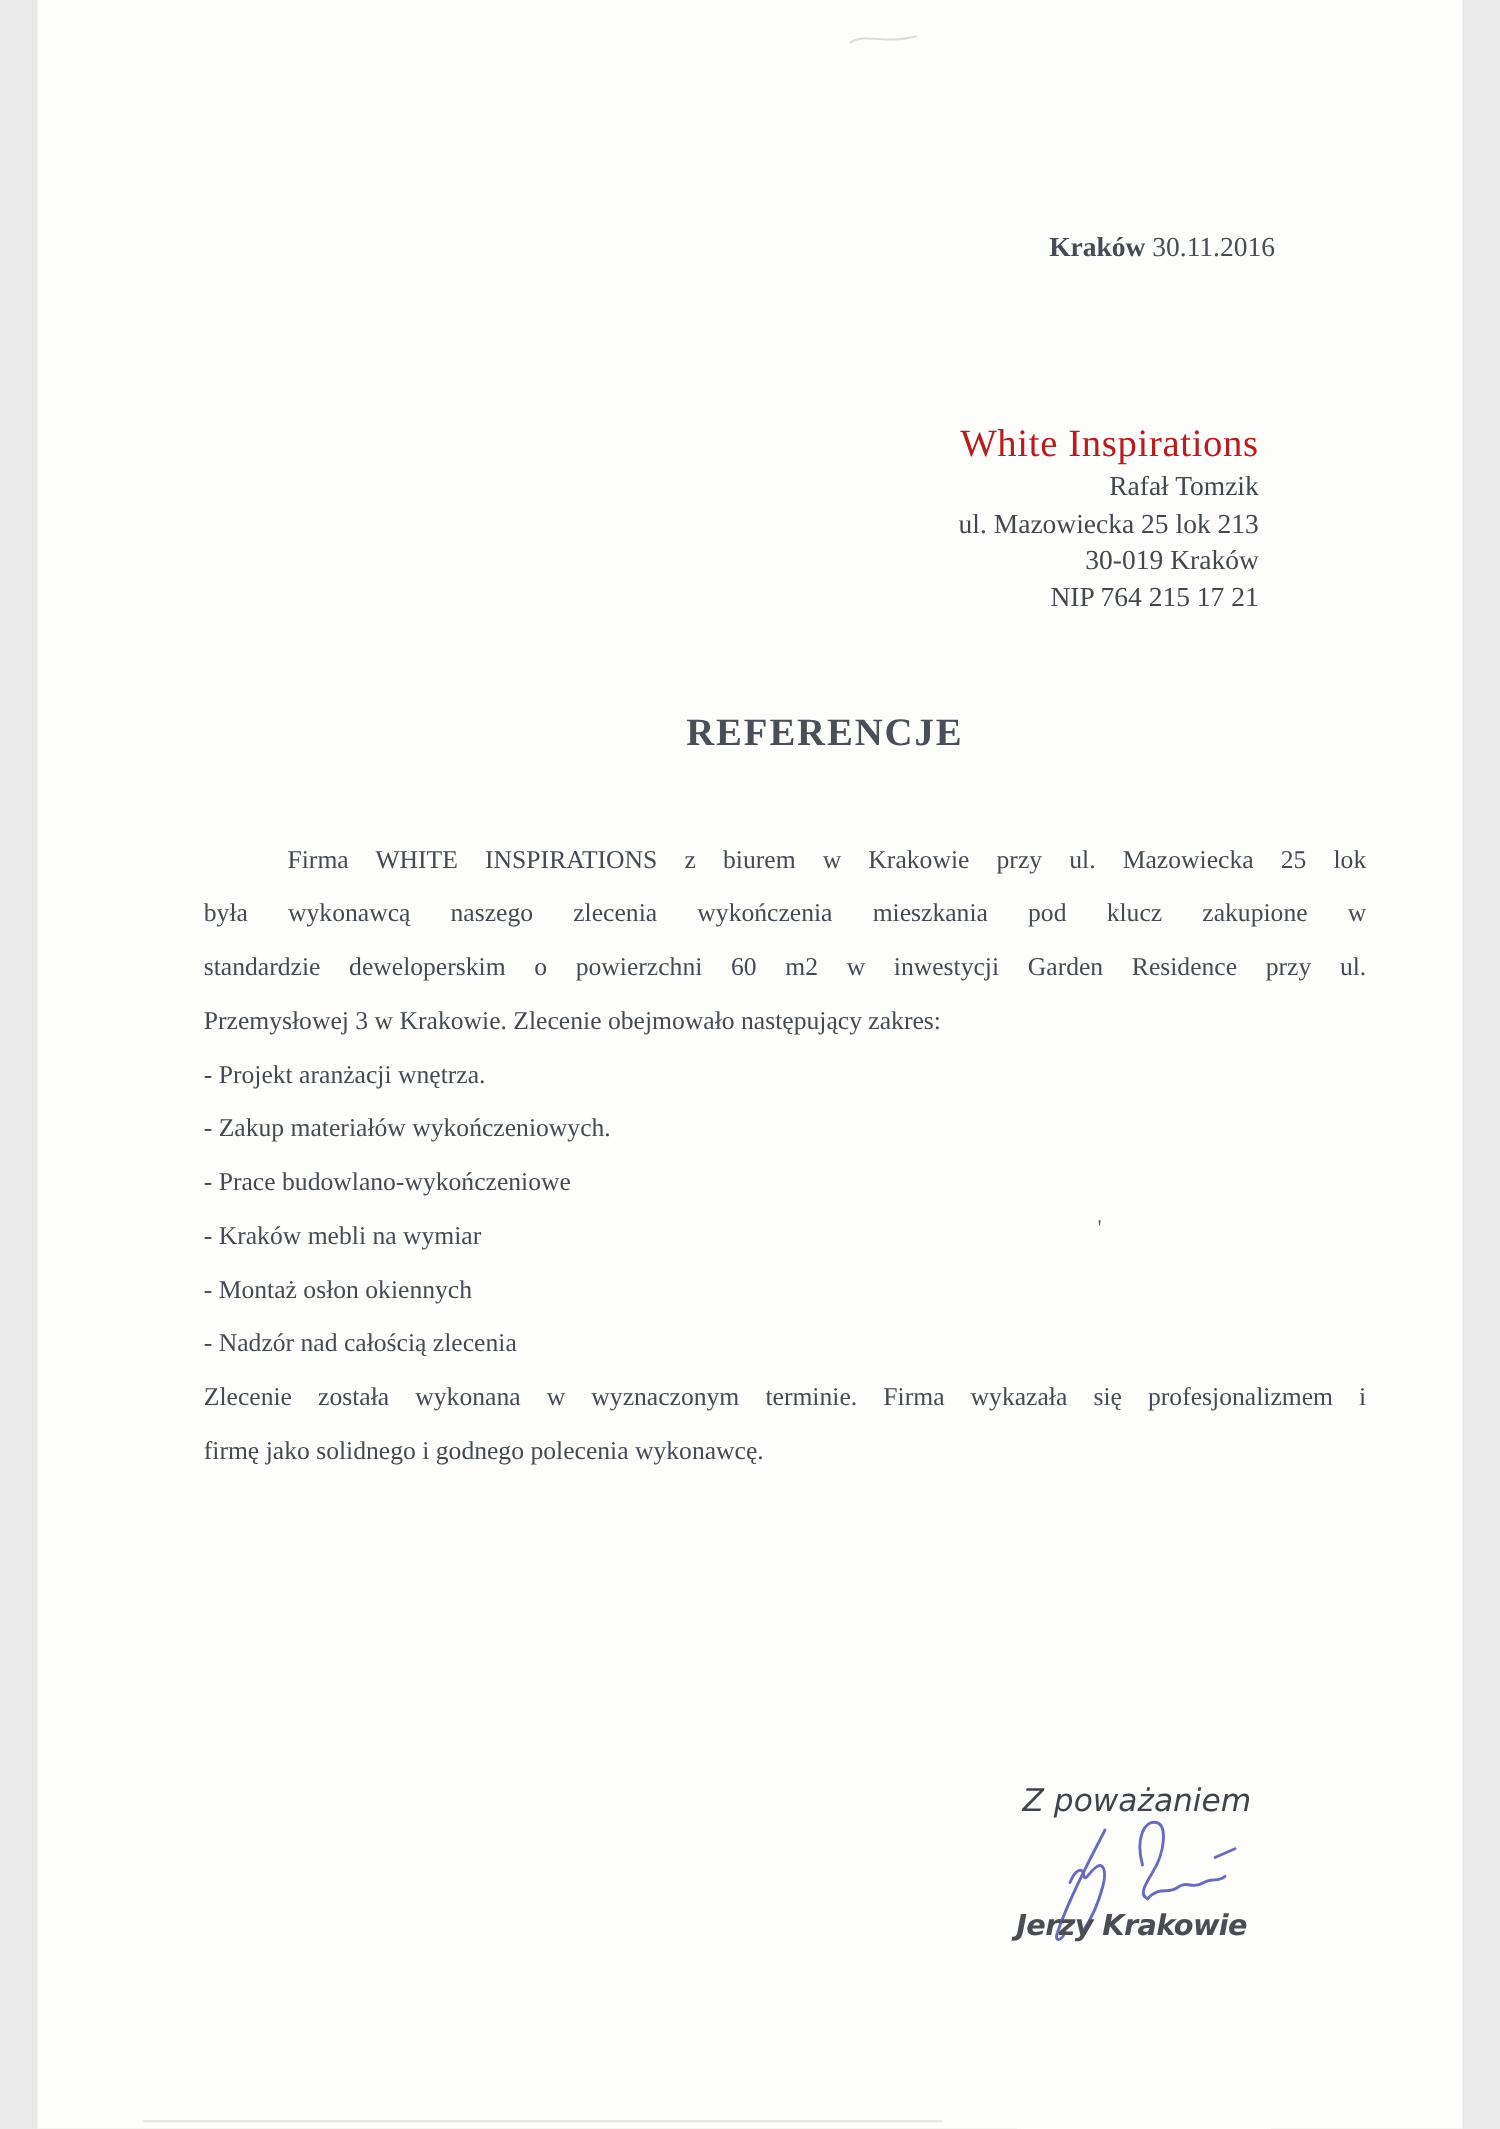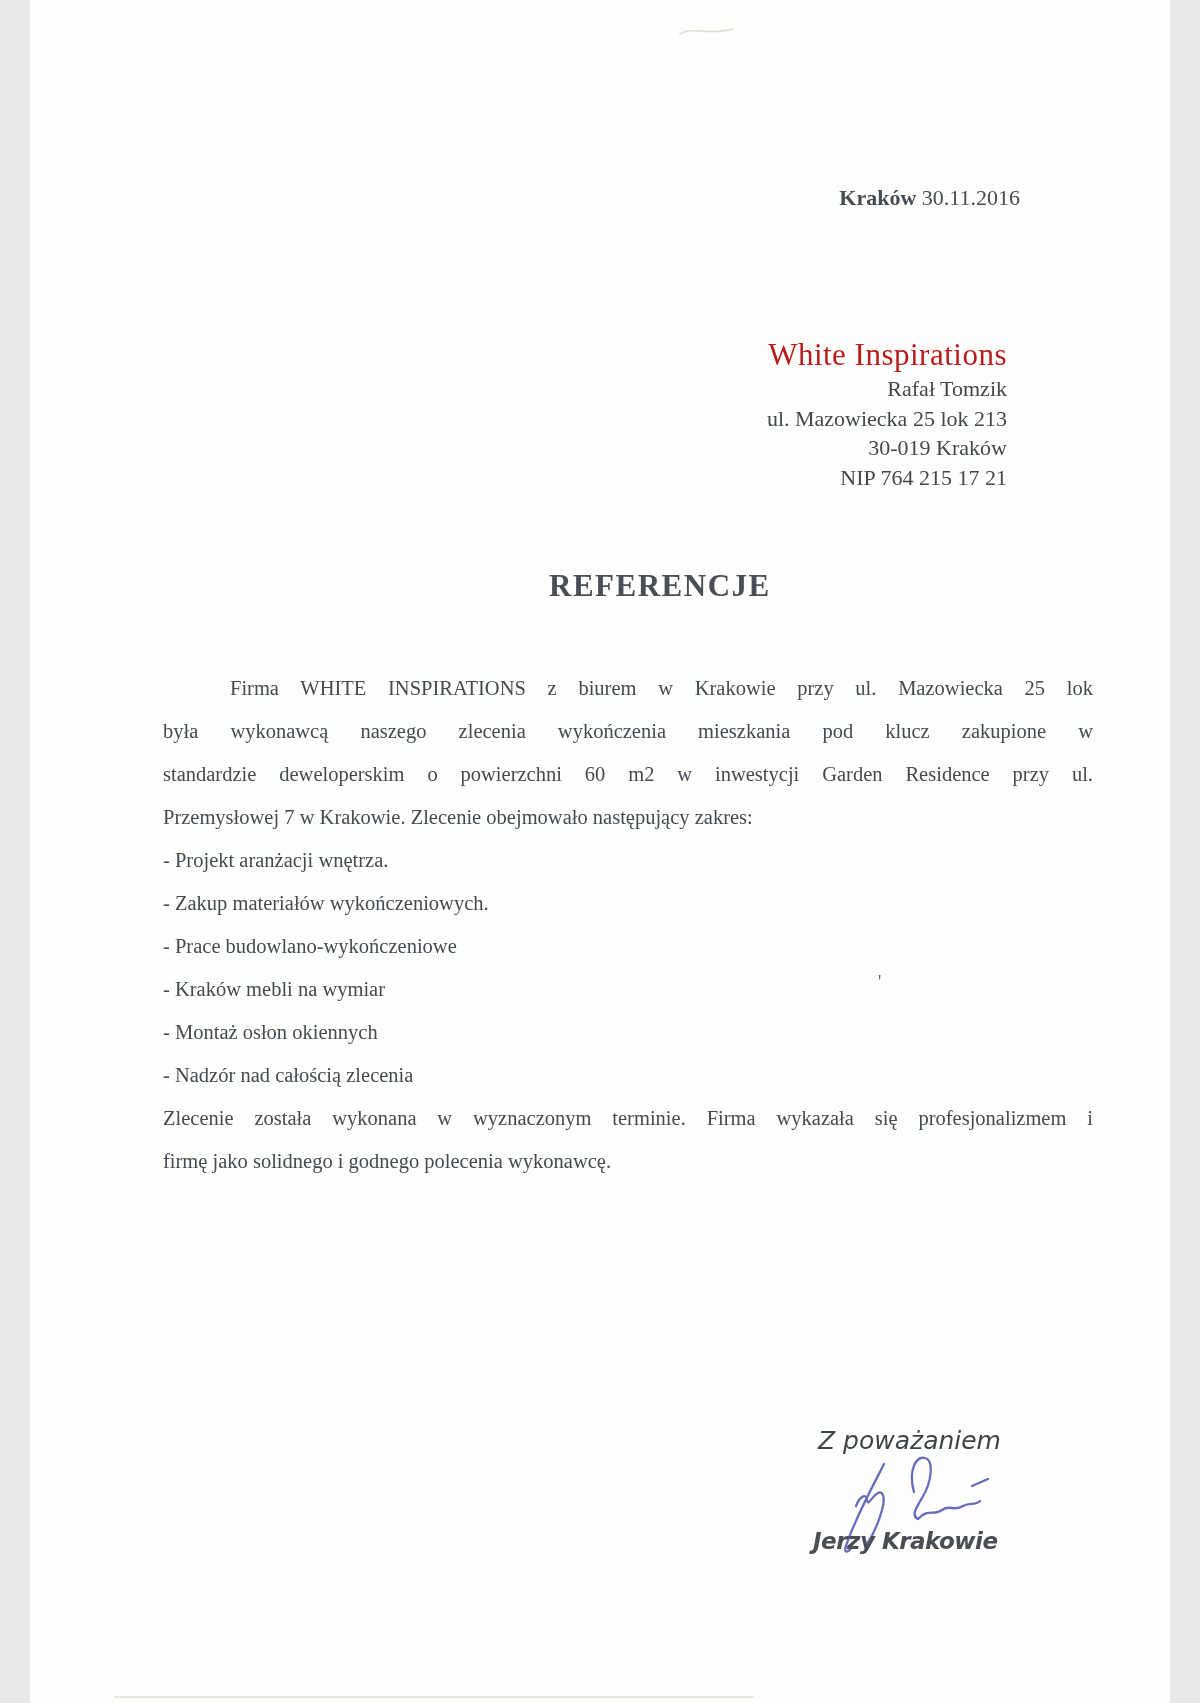--- a/index.html
+++ b/index.html
@@ -103,21 +103,21 @@
     <div class="contact">30-019 Kraków</div>
     <div class="contact">NIP 764 215 17 21</div>
   </div>
 
   <div class="doc-title">REFERENCJE</div>
 
   <div class="body-block">
     <div class="line justify indent">Firma WHITE INSPIRATIONS z biurem w Krakowie przy ul. Mazowiecka 25 lok</div>
     <div class="line justify">była wykonawcą naszego zlecenia wykończenia mieszkania pod klucz zakupione w</div>
     <div class="line justify">standardzie deweloperskim o powierzchni 60 m2 w inwestycji Garden Residence  przy ul.</div>
-    <div class="line">Przemysłowej 7 w Krakowie. Zlecenie obejmowało następujący zakres:</div>
+    <div class="line">Przemysłowej 3 w Krakowie. Zlecenie obejmowało następujący zakres:</div>
     <div class="line">- Projekt aranżacji wnętrza.</div>
     <div class="line">- Zakup materiałów wykończeniowych.</div>
     <div class="line">- Prace budowlano-wykończeniowe</div>
     <div class="line">- Kraków mebli na wymiar</div>
     <div class="line">- Montaż osłon okiennych</div>
     <div class="line">- Nadzór nad całością zlecenia</div>
     <div class="line justify">Zlecenie została wykonana w wyznaczonym terminie. Firma wykazała się profesjonalizmem i</div>
     <div class="line">firmę jako solidnego i godnego polecenia wykonawcę.</div>
   </div>
 

